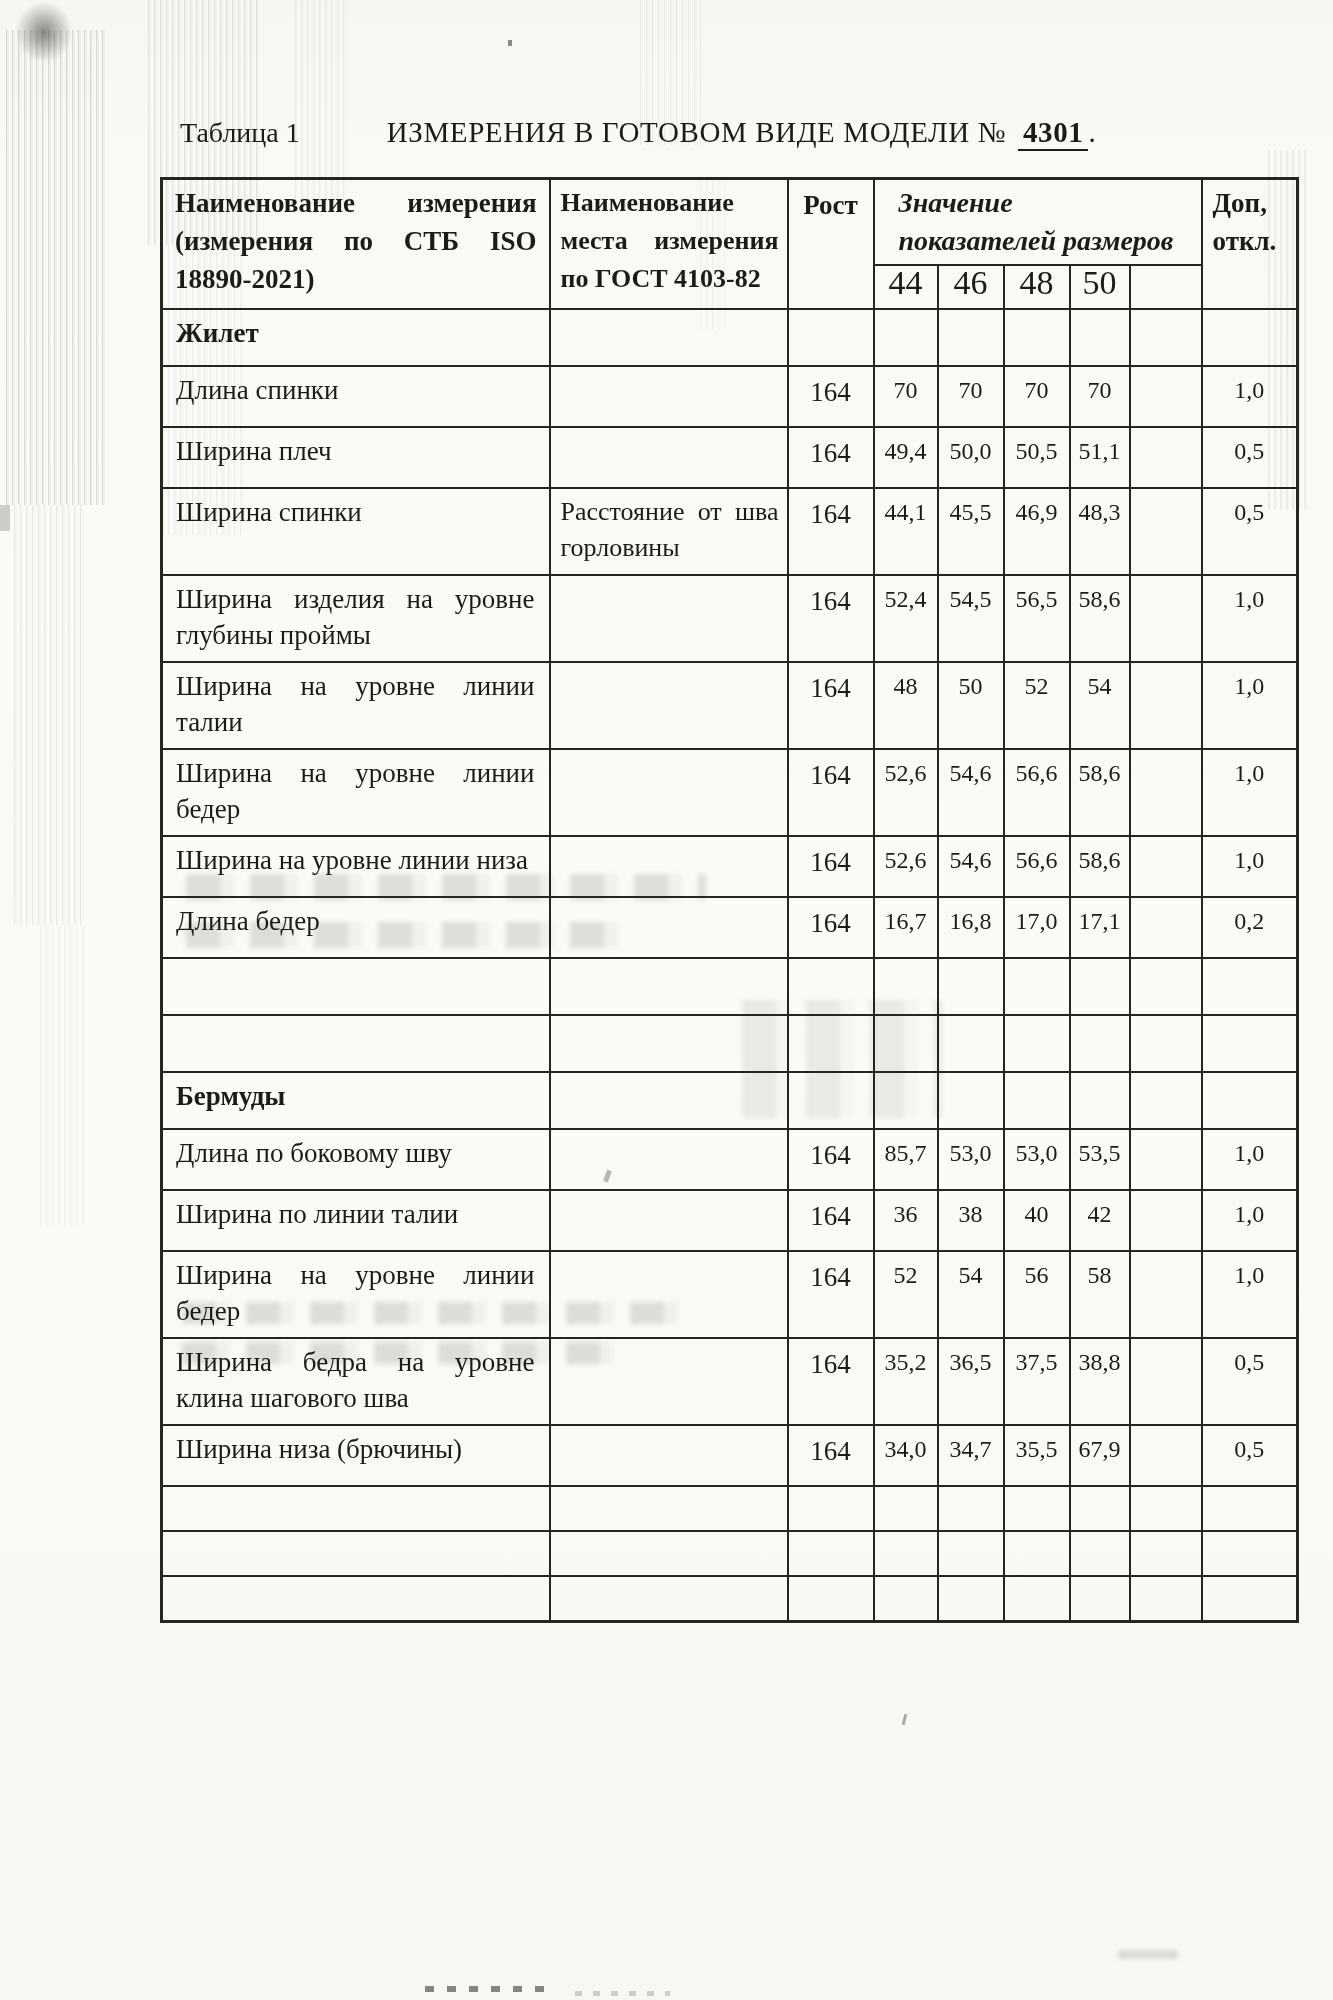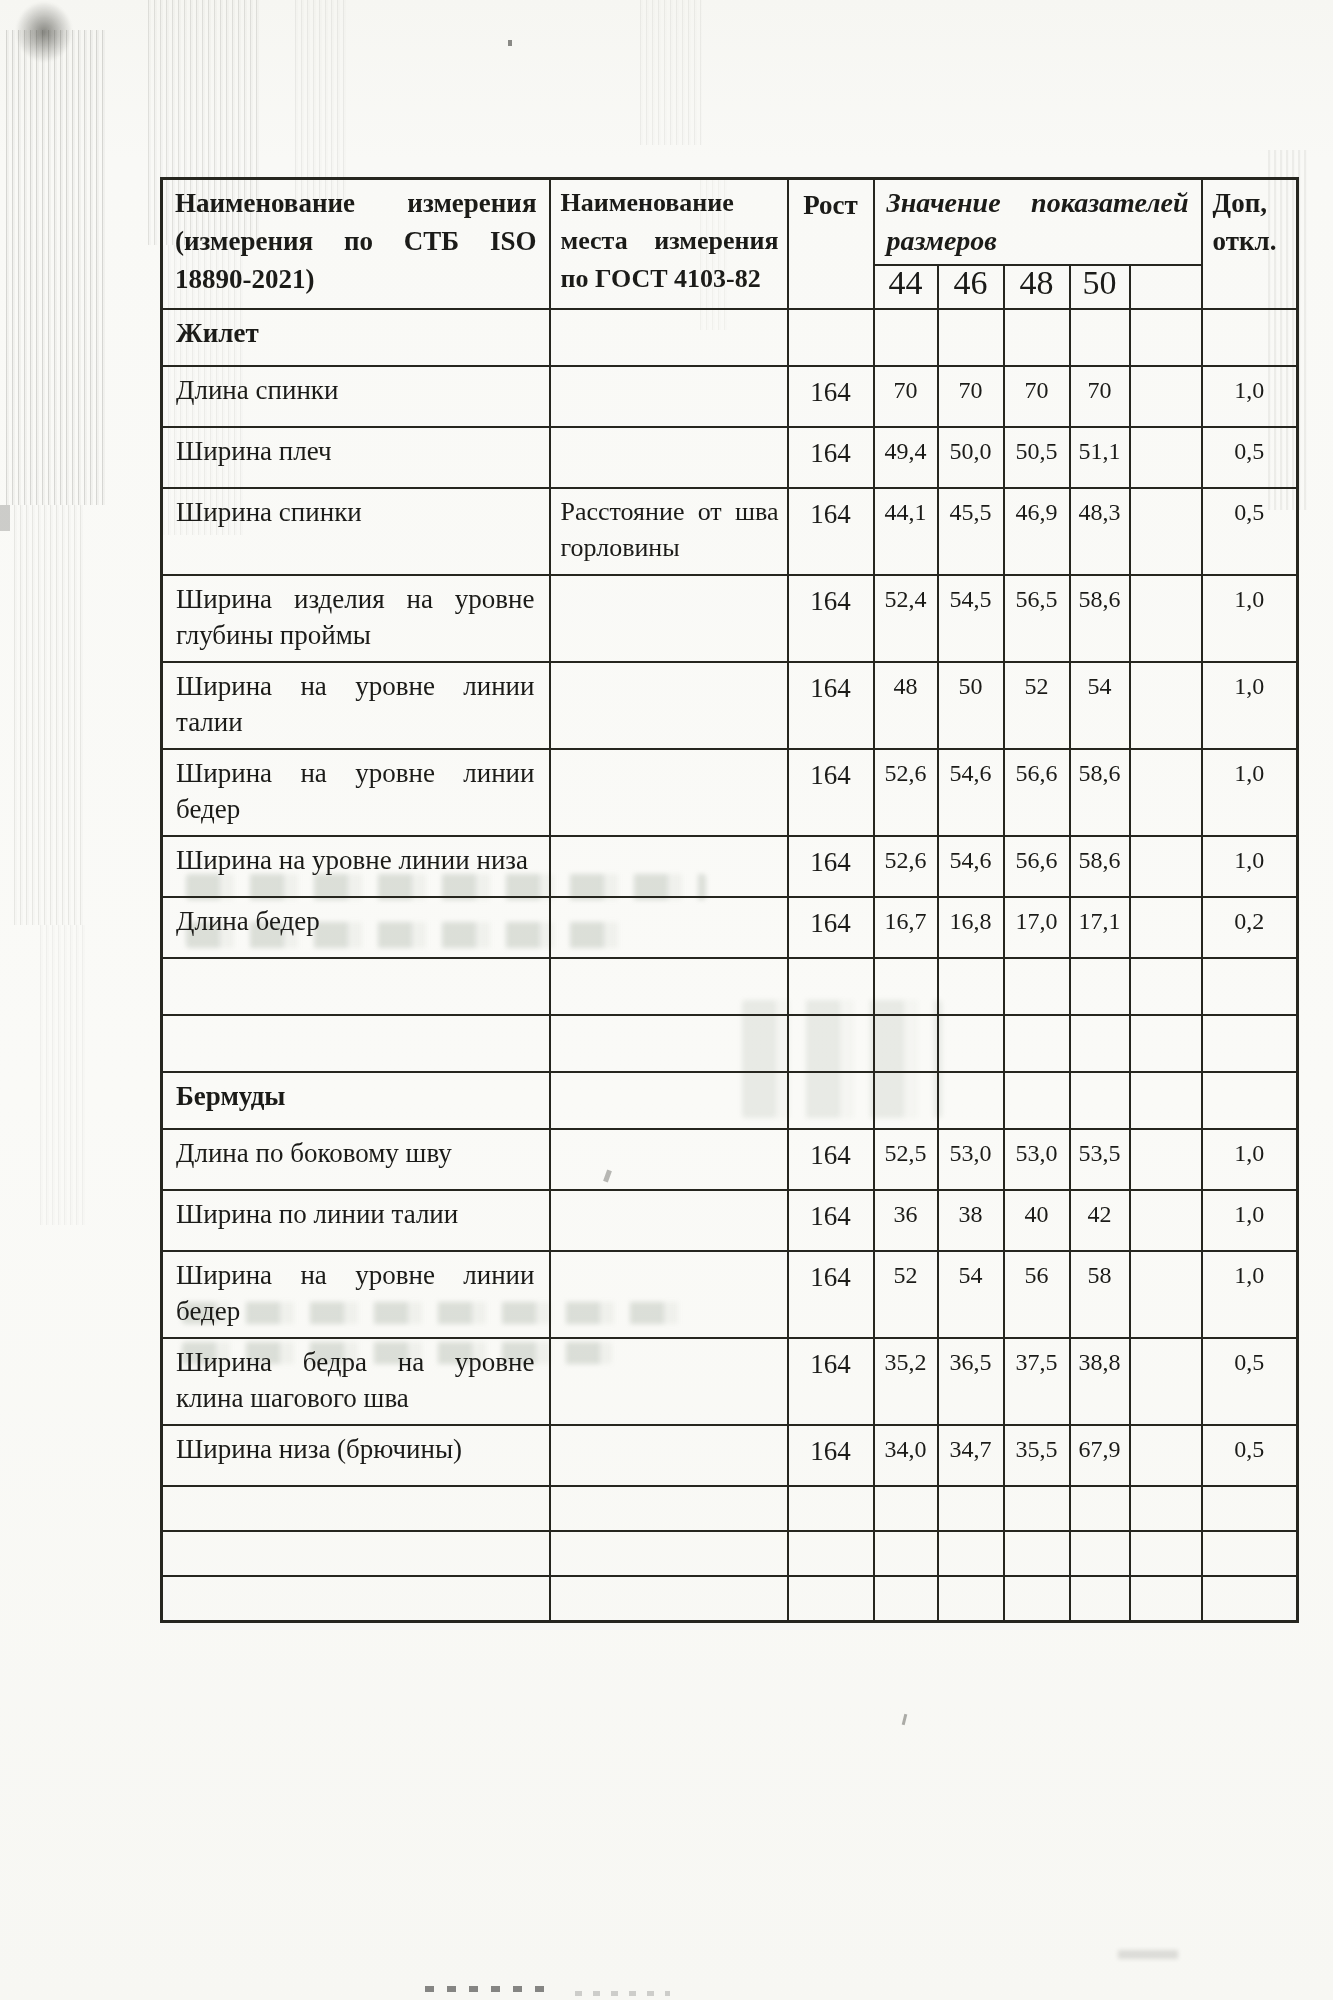--- a/index.html
+++ b/index.html
@@ -18,21 +18,21 @@
   
   table.meas { position:absolute; top:177px; left:160px; width:1136px;
     border-collapse:collapse; table-layout:fixed; background:transparent; }
   table.meas th, table.meas td { border:2px solid #26261f; overflow:hidden; }
   table.meas { border:3px solid #26261f; }
 
   thead th { font-weight:bold; font-size:27px; line-height:38px; vertical-align:top; padding:4px 12px 6px 12px; }
   th.h-name { text-align:justify; text-align-last:left; }
   th.h-place { text-align:justify; text-align-last:left; padding:4px 8px 6px 10px; font-size:26px; }
   th.h-rost { text-align:center; padding:6px 2px;margin-left:6px; }
-  th.h-group { font-style:italic; font-size:28px; text-align:justify; text-align-last:left; padding:4px 12px; height:72px; }
+  th.h-group { font-style:italic; font-size:28px; text-align:justify; text-align-last:left; padding:4px 24px; height:72px; }
   th.h-dop { text-align:left; padding:4px 8px 6px 10px; }
   tr.sizes-row td { height:34px; text-align:center; font-size:34px; line-height:30px; padding:2px 0 6px 0; vertical-align:top; }
 
   tbody td { font-size:27px; line-height:36px; vertical-align:top; }
   td.c-name { text-align:justify; text-align-last:left; padding:5px 14px 8px 13px; }
   td.c-place { text-align:justify; text-align-last:left; padding:5px 8px 8px 10px; font-size:26px; }
   td.c-rost { text-align:center; padding-top:7px; }
   td.c-val  { text-align:center; font-size:24px; padding-top:8px; line-height:30px; }
   td.c-dop  { text-align:center; font-size:24px; padding-top:8px; line-height:30px; }
   tr.row-data td { height:46px; }
@@ -79,20 +79,24 @@
   <div class="ghost" style="left:182px; top:1342px; width:430px; height:22px;"></div>
 
   <div class="speck" style="left:508px; top:40px;   width:4px;  height:6px;"></div>
   <div class="speck" style="left:605px; top:1170px; width:5px;  height:12px; transform:rotate(20deg); opacity:.6;"></div>
   <div class="speck" style="left:903px; top:1714px; width:3px;  height:11px; transform:rotate(14deg); opacity:.7;"></div>
   <div class="speck" style="left:0;     top:505px;  width:10px; height:26px; opacity:.4;"></div>
   <div class="speck" style="left:425px; top:1986px; width:130px; height:6px; background:repeating-linear-gradient(90deg, rgba(40,40,38,.55) 0 9px, transparent 9px 22px);"></div>
   <div class="speck" style="left:575px; top:1991px; width:95px;  height:5px; opacity:.4; background:repeating-linear-gradient(90deg, rgba(40,40,38,.5) 0 7px, transparent 7px 18px);"></div>
   <div class="speck" style="left:1118px;top:1950px; width:60px;  height:9px; opacity:.25; filter:blur(2px);"></div>
 
+  <div class="title-row">
+    <span class="table-label">Таблица 1</span>
+    <span class="doc-title"><span>ИЗМЕРЕНИЯ В ГОТОВОМ ВИДЕ МОДЕЛИ №</span><span class="model-num">4301</span><span>.</span></span>
+  </div>
 
   <table class="meas">
     <colgroup>
       <col style="width:388px">
         <col style="width:238px">
         <col style="width:86px">
       <col style="width:64px">
         <col style="width:66px">
         <col style="width:66px">
       <col style="width:60px">
@@ -245,21 +249,21 @@
           <td class="c-val"></td>
           <td class="c-val"></td>
           <td class="c-val"></td>
           <td class="c-val"></td>
           <td class="c-dop"></td>
         </tr>
         <tr class="row-data">
           <td class="c-name">Длина по боковому шву</td>
           <td class="c-place"></td>
           <td class="c-rost">164</td>
-          <td class="c-val">52,5</td>
+          <td class="c-val">85,7</td>
           <td class="c-val">53,0</td>
           <td class="c-val">53,0</td>
           <td class="c-val">53,5</td>
           <td class="c-val"></td>
           <td class="c-dop">1,0</td>
         </tr>
         <tr class="row-data">
           <td class="c-name">Ширина по линии талии</td>
           <td class="c-place"></td>
           <td class="c-rost">164</td>

